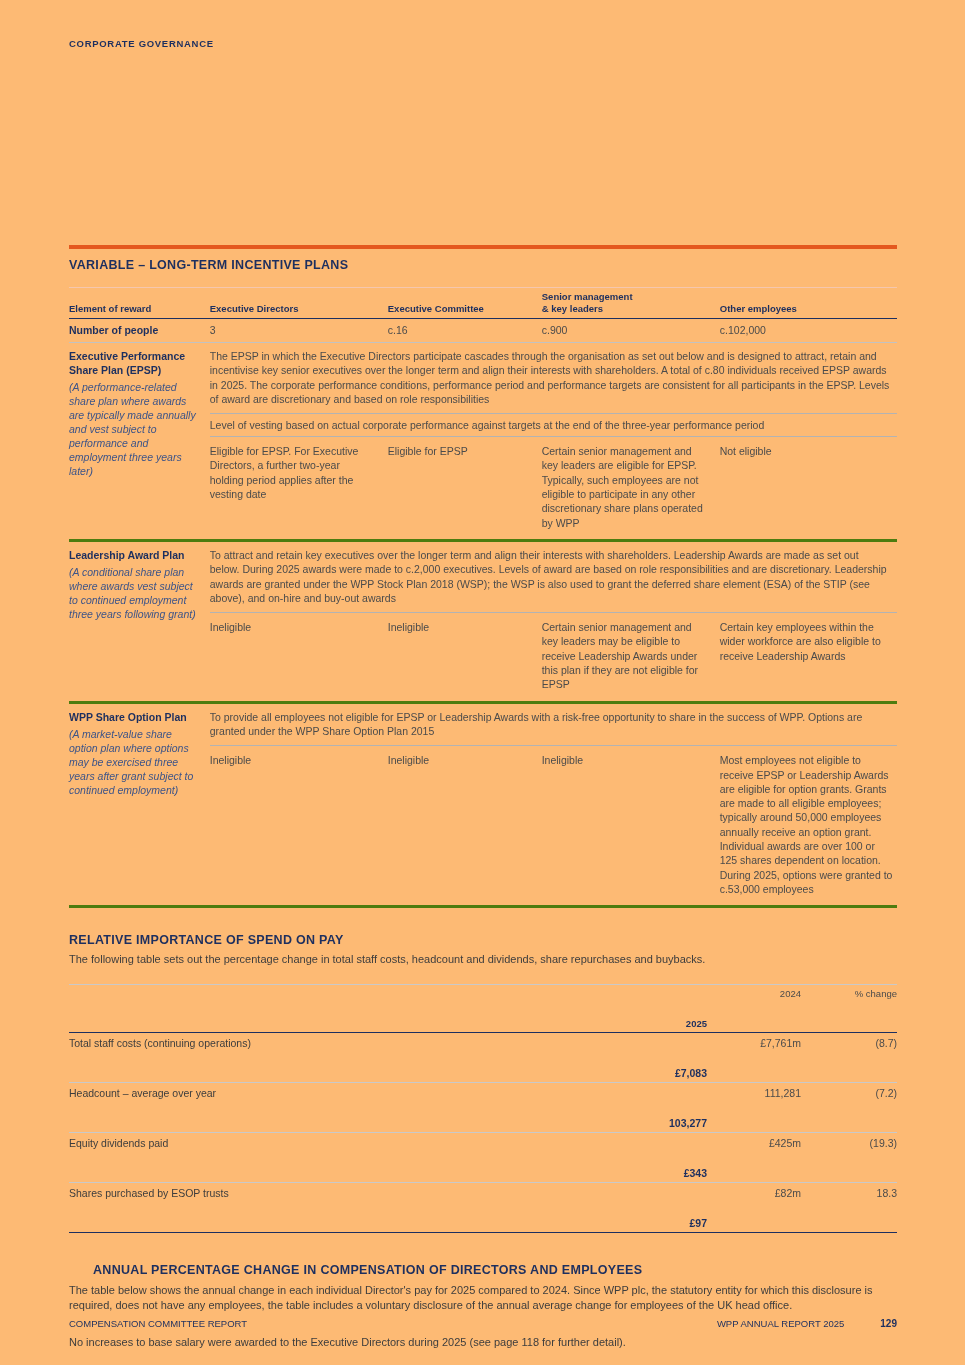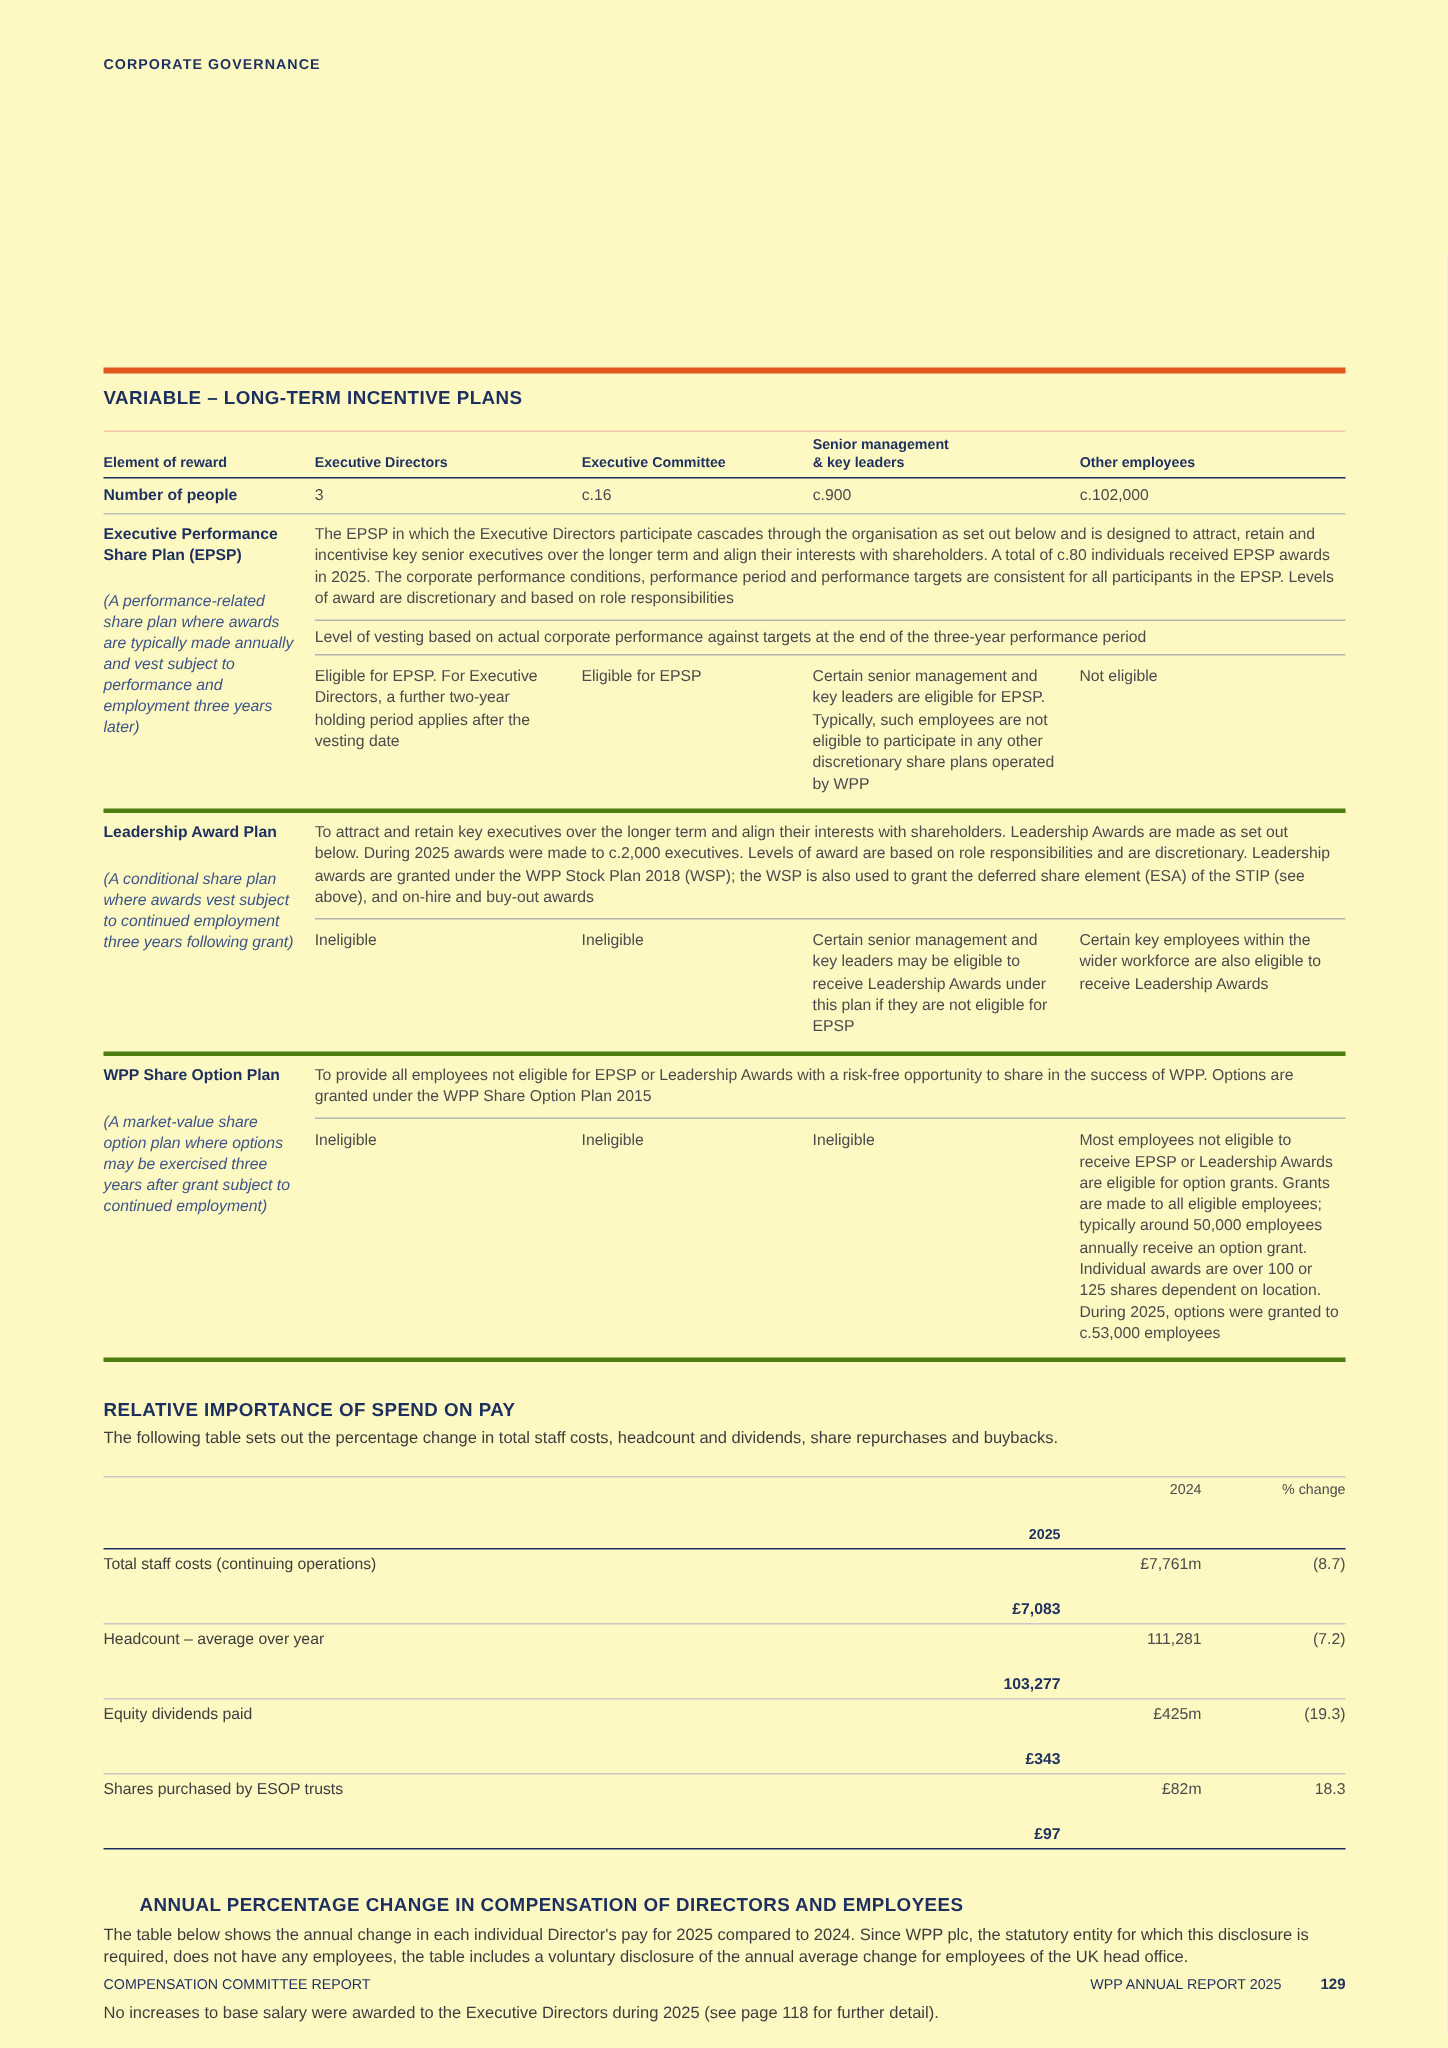--- a/index.html
+++ b/index.html
@@ -1,19 +1,19 @@
 <!DOCTYPE html>
 <html><head>
 <meta charset="utf-8">
 <style>
   * { margin:0; padding:0; box-sizing:border-box; }
   html,body { background:#e8e8e8; }
   .page {
     position:relative; width:965px; height:1365px; margin:0 auto;
-    background:#fef9c3; overflow:hidden;
+    background:#fdba74; overflow:hidden;
     font-family:"Liberation Sans", sans-serif; color:#4b4b4b;
   }
   .content { position:absolute; left:69px; top:0; width:828px; }
 
   .eyebrow {
     margin-top:38px; font-size:9.5px; font-weight:bold; letter-spacing:0.7px;
     color:#1d2f5f;
   }
 
   .orange-bar { margin-top:196px; height:4px; background:#e4581e; }
@@ -40,21 +40,21 @@
   .lti-number {
     display:flex; align-items:flex-start;
     padding:5px 0 6px 0; border-bottom:1px solid #c2c2c2;
     font-size:10.5px;
   }
   .lti-number .label { font-weight:bold; color:#1d2f5f; }
 
   .plan-row { display:flex; border-bottom:3px solid #4d7c0f; padding:6px 0 9px 0; }
   .plan-left { width:17%; padding-right:12px; }
   .plan-name { font-size:10.5px; font-weight:bold; color:#1d2f5f; line-height:14px; }
-  .plan-desc { font-size:10.5px; font-style:italic; color:#3d5488; line-height:14px; margin-top:17px; }
+  .plan-desc { font-size:10.5px; font-style:italic; color:#3d5488; line-height:14px; margin-top:3px; }
   .plan-right { width:83%; }
   .plan-intro { font-size:10.5px; line-height:14.3px; color:#4b4b4b; padding-right:6px; }
   .sub-divider { border-top:1px solid #b3b3b3; margin-top:7px; }
   .sub-note { font-size:10.5px; color:#4b4b4b; padding:5px 0 5px 0; }
   .cells { display:flex; padding-top:7px; }
   .cells .cell { font-size:10.5px; line-height:14.3px; color:#4b4b4b; }
   .rc2 { width:25.9%; padding-right:16px; }
   .rc3 { width:22.4%; padding-right:16px; }
   .rc4 { width:25.9%; padding-right:16px; }
   .rc5 { width:25.8%; padding-right:2px; }
@@ -80,21 +80,21 @@
   .annual-title { margin-top:30px;margin-left:24px; }
   .annual-para { margin-top:6px; width:828px; }
   .annual-para2 { margin-top:22px; }
 
   
   .footer {
     position:absolute; left:69px; top:1318px; width:828px;
     display:flex; justify-content:space-between; align-items:baseline;
     font-size:9.5px; color:#1d2f5f;
   }
-  .footer-right { display:flex; align-items:baseline; gap:26px; }
+  .footer-right { display:flex; align-items:baseline; gap:36px; }
   .page-num { font-size:10px; font-weight:bold; }
 </style>
 </head>
 <body>
 
 <div class="page">
   <div class="content">
 
     <div class="eyebrow">CORPORATE GOVERNANCE</div>
 

